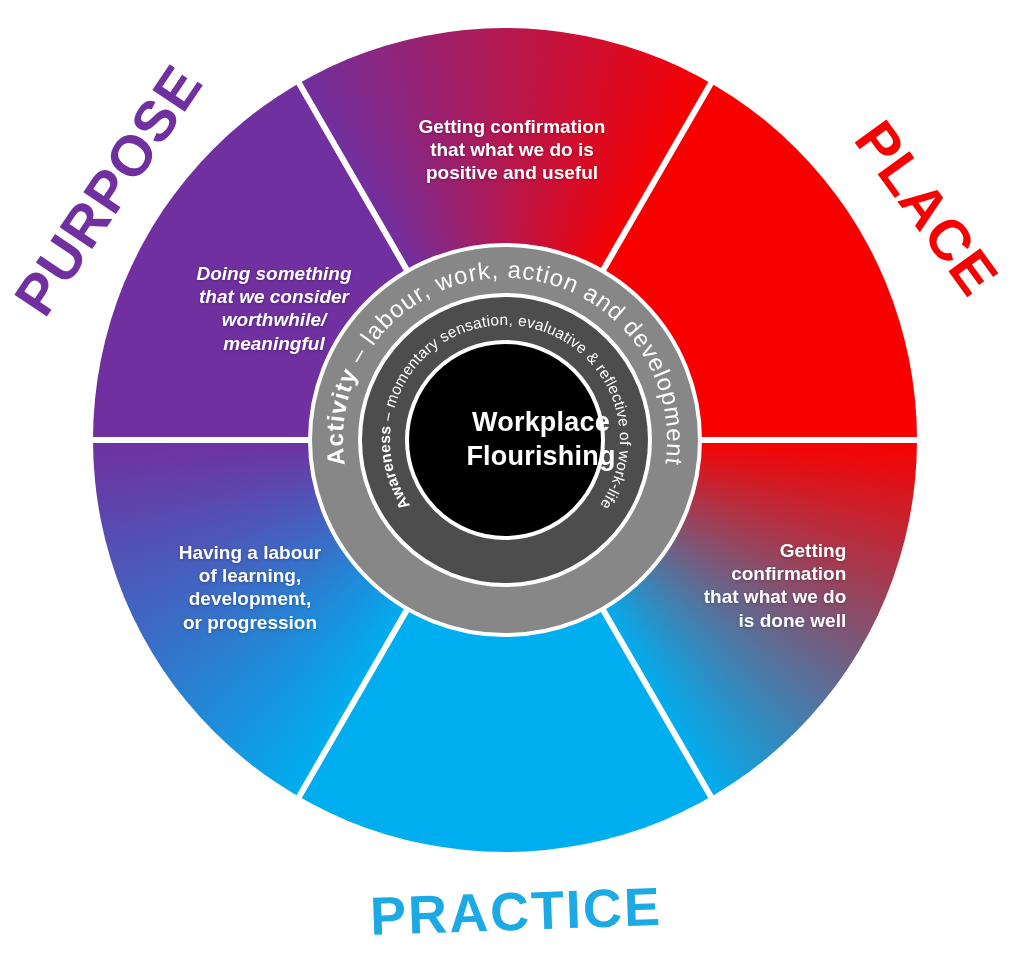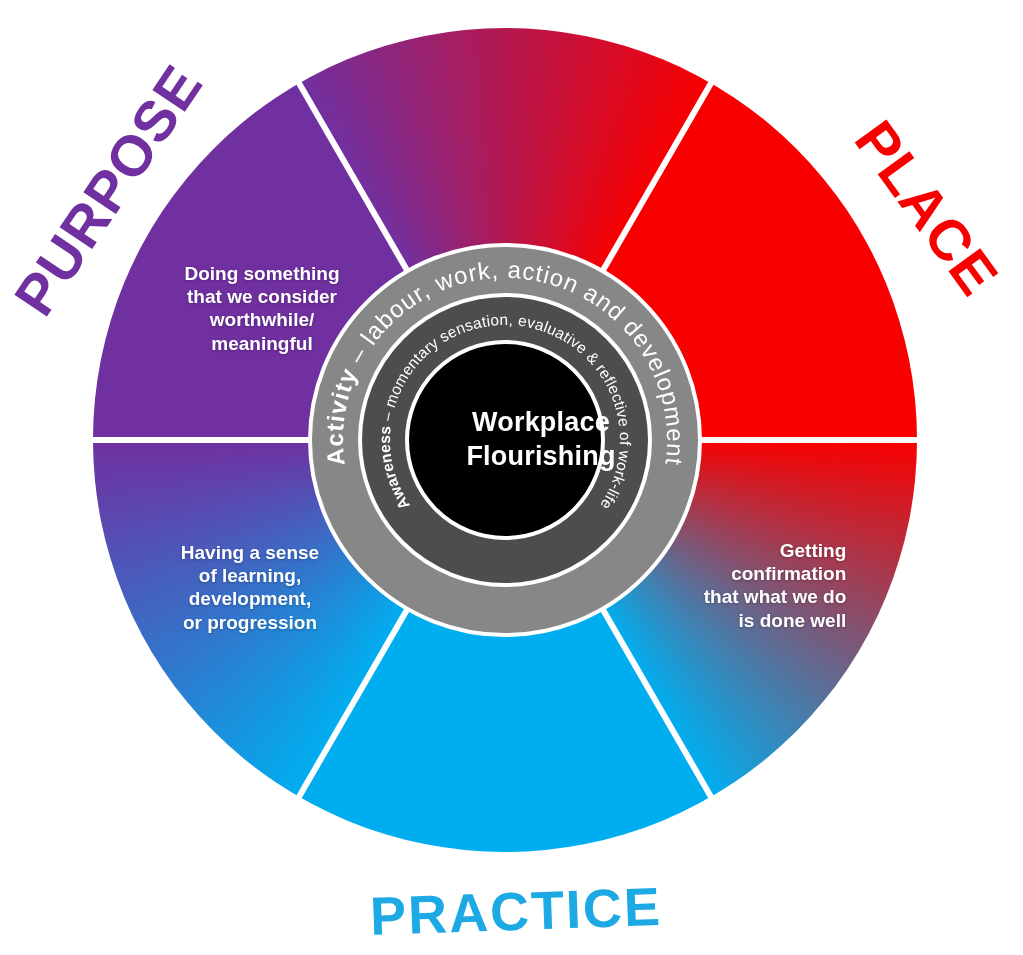--- a/index.html
+++ b/index.html
@@ -40,21 +40,21 @@
   .seg-label{
     position:absolute;transform:translate(-50%,-50%);
     color:#fff;font-weight:bold;font-size:19px;line-height:1.22;text-align:center;
     white-space:pre-line;text-shadow:0 1px 3px rgba(0,0,0,.25);
   }
   .seg-top        {left:512px;top:150px;}
   .seg-place      {left:773px;top:313px;}
   .seg-done-well  {left:775px;top:585px;text-align:right;}
   .seg-practice   {left:515px;top:706px;}
   .seg-learning   {left:250px;top:587px;}
-  .seg-worthwhile {left:262px;top:308px;}
+  .seg-worthwhile {left:274px;top:308px;font-style:italic;}
   
   .big-label{
     position:absolute;transform:translate(-50%,-50%);
     font-weight:bold;letter-spacing:1px;white-space:nowrap;
   }
   .label-purpose {left:108px;top:190px;font-size:57px;color:#7030A0;transform:translate(-50%,-50%) rotate(-56deg);}
   .label-place   {left:927px;top:208px;font-size:57px;color:#F80000;transform:translate(-50%,-50%) rotate(54deg);}
   .label-practice{left:516px;top:911px;font-size:54px;color:#1CA9E4;transform:translate(-50%,-50%) rotate(-2deg);letter-spacing:2px;}
 </style>
 </head>
@@ -90,25 +90,28 @@
       <textPath href="#arcAwareness" startOffset="50%">
         <tspan class="arc-bold">Awareness</tspan>
         <tspan> – momentary sensation, evaluative &amp; reflective of work-life</tspan>
       </textPath>
     </text>
   </svg>
 
   <div class="center-title">Workplace
 Flourishing</div>
 
+  <div class="seg-label seg-top">Getting confirmation
+that what we do is
+positive and useful</div>
   <div class="seg-label seg-done-well">Getting
 confirmation
 that what we do
 is done well</div>
-  <div class="seg-label seg-learning">Having a sense
+  <div class="seg-label seg-learning">Having a labour
 of learning,
 development,
 or progression</div>
   <div class="seg-label seg-worthwhile">Doing something
 that we consider
 worthwhile/
 meaningful</div>
 
   <div class="big-label label-purpose">PURPOSE</div>
   <div class="big-label label-place">PLACE</div>

